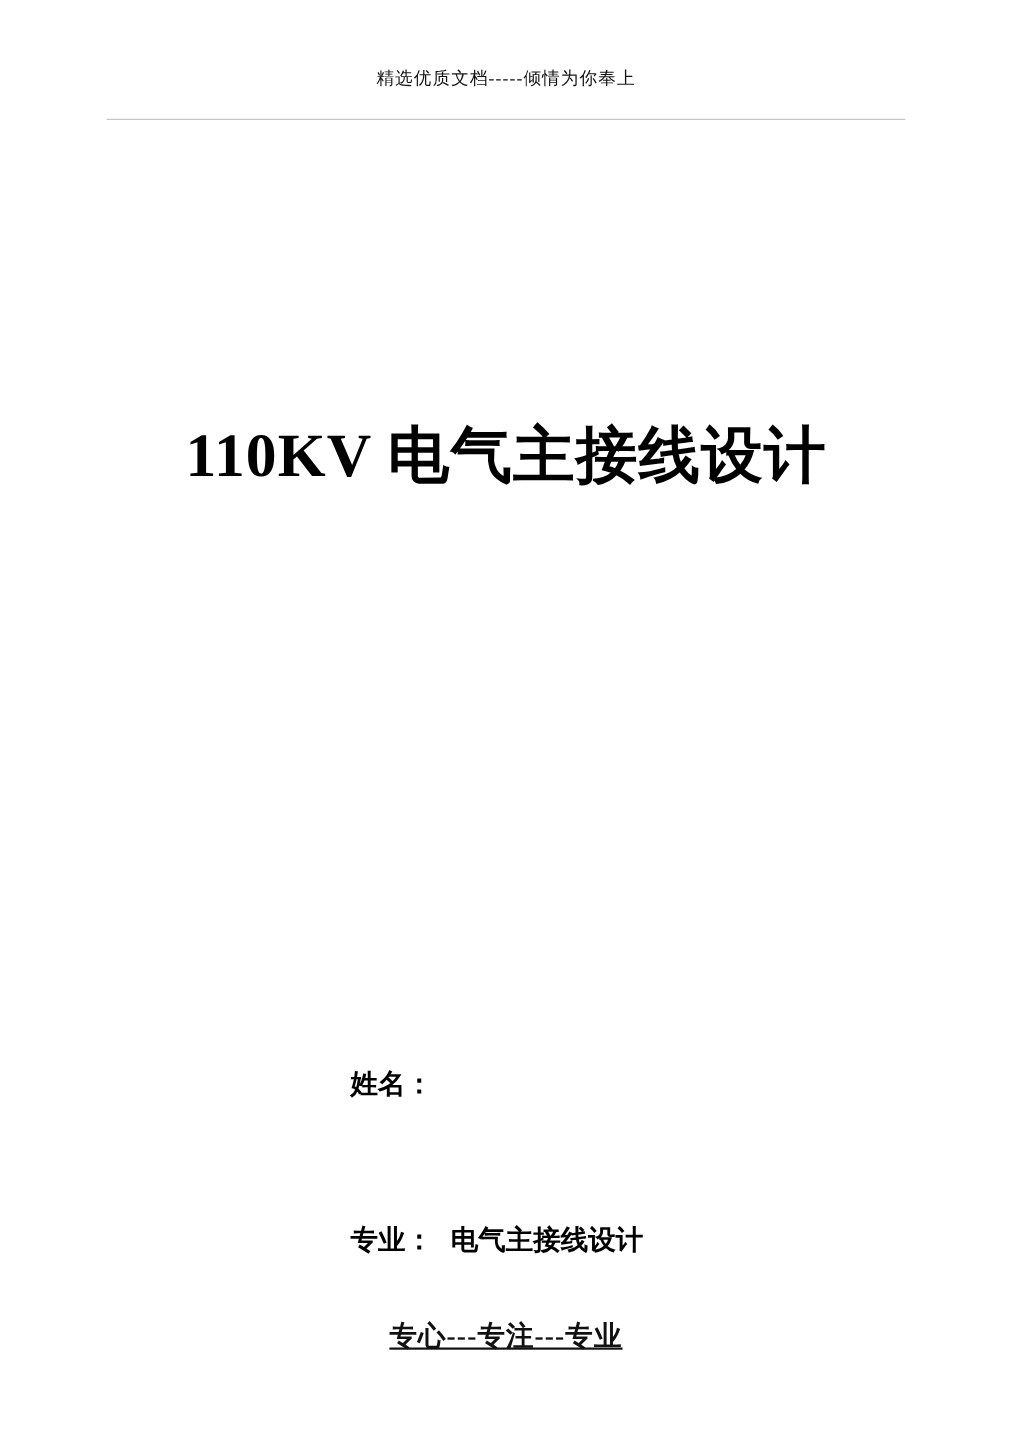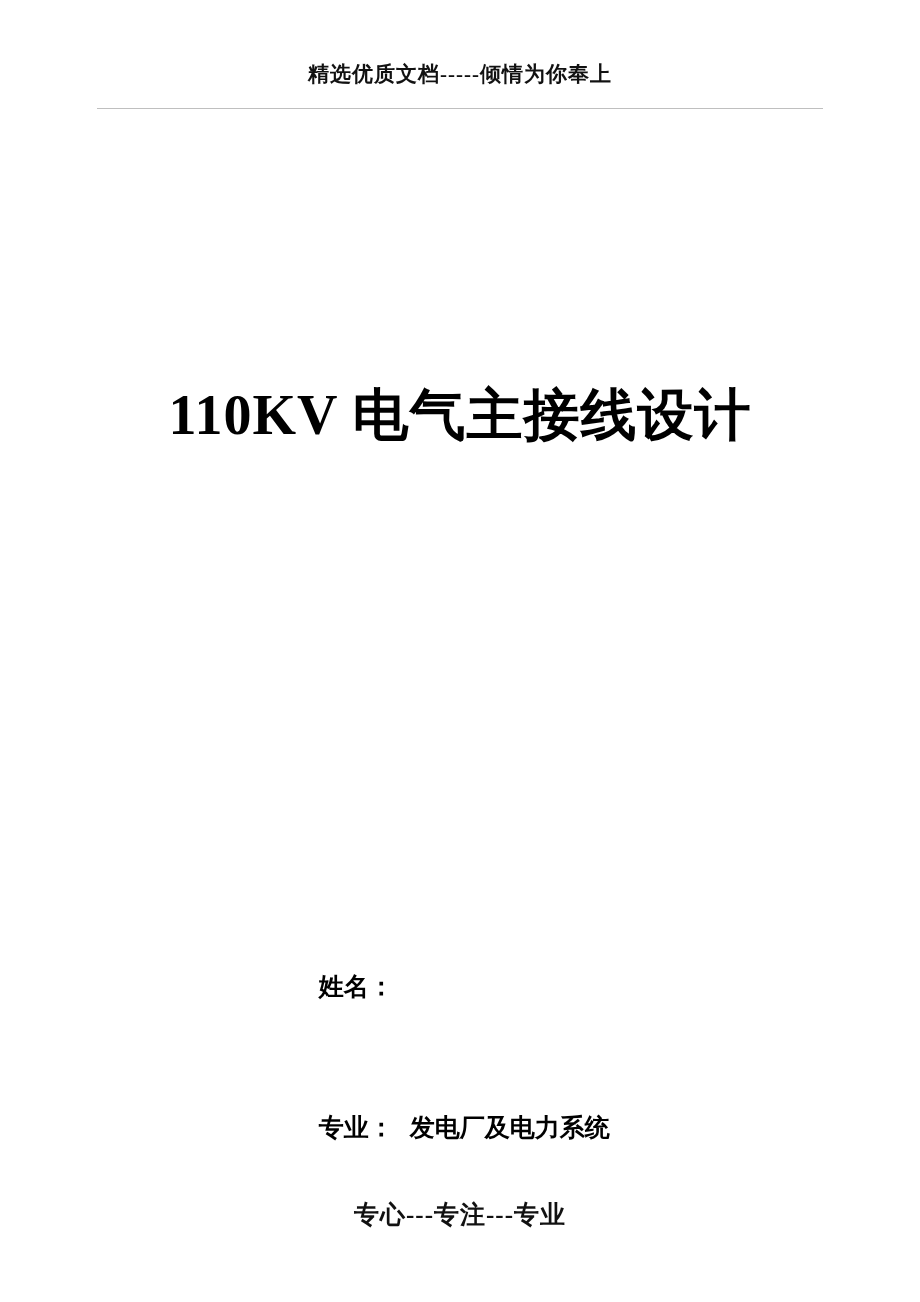--- a/index.html
+++ b/index.html
@@ -20,22 +20,22 @@
   
   .header-zone {
     position: absolute;
     top: 62px;
     left: 0;
     width: 920px;
     text-align: center;
   }
   .header-text {
     font-family: "Liberation Serif", "DejaVu Serif", serif;
-    font-size: 21px;
-    font-weight: 700;
+    font-size: 16px;
+    font-weight: 400;
     letter-spacing: 1px;
     line-height: 1.2;
     color: #111111;
     display: inline-block;
   }
   .header-rule {
     position: absolute;
     top: 108px;
     left: 97px;
     width: 726px;
@@ -92,20 +92,21 @@
     left: 0;
     width: 920px;
     text-align: center;
   }
   .footer-text {
     font-family: "Liberation Serif", "DejaVu Serif", serif;
     font-size: 25px;
     font-weight: 700;
     color: #111111;
     letter-spacing: 1px;
+    text-decoration: underline;
   }
 </style>
 </head>
 <body>
 
 <div class="page">
 
   <div class="header-zone">
     <div class="header-text">精选优质文档-----倾情为你奉上</div>
   </div>
@@ -116,21 +117,21 @@
     <div class="doc-title">110KV 电气主接线设计</div>
   </div>
 
   <div class="meta-zone">
 
     <div class="meta-row">
       <span class="meta-label">姓名：</span><span class="meta-value"></span>
     </div>
 
     <div class="meta-row">
-      <span class="meta-label">专业：</span><span class="meta-value">发电厂及电力系统</span>
+      <span class="meta-label">专业：</span><span class="meta-value">电气主接线设计</span>
     </div>
 
 
 
   </div>
 
   <div class="footer-zone">
     <div class="footer-text">专心---专注---专业</div>
   </div>
 

